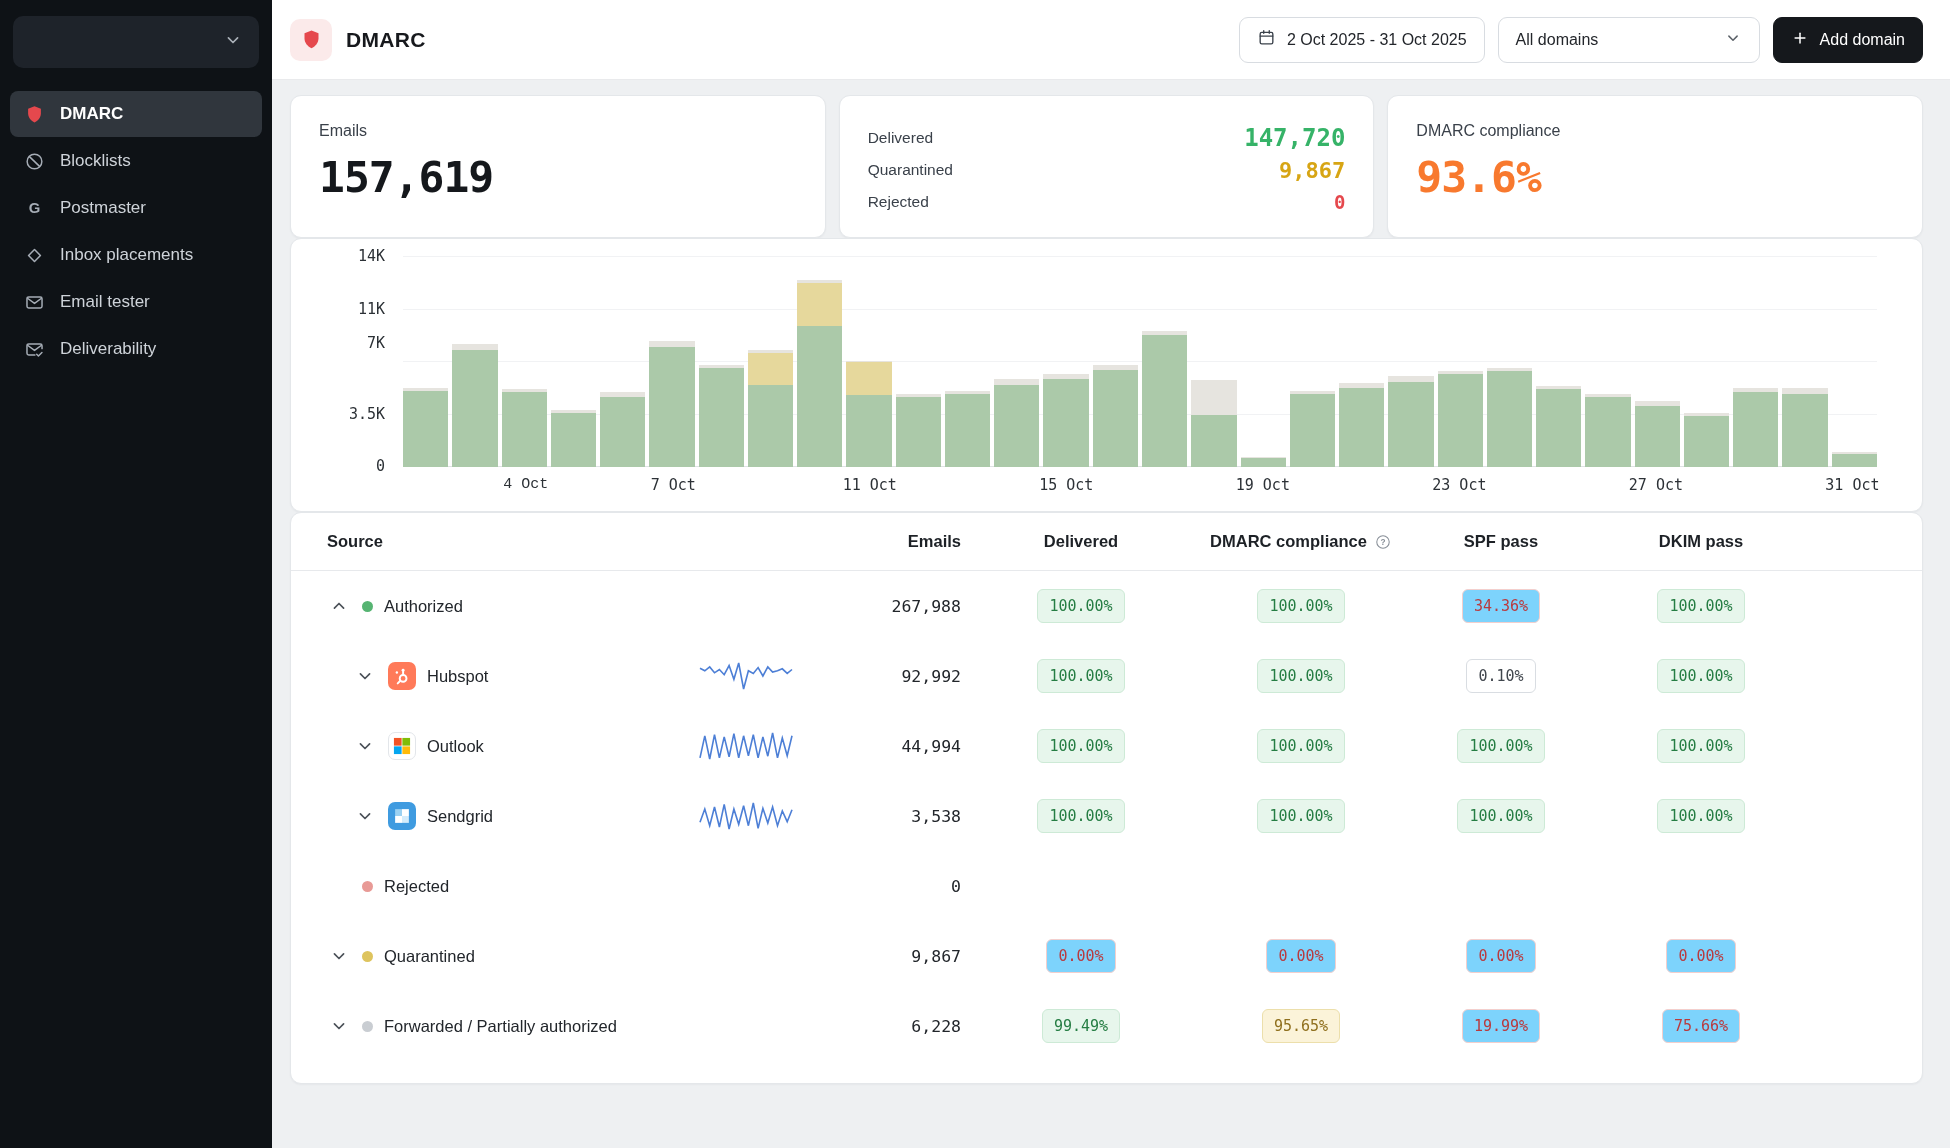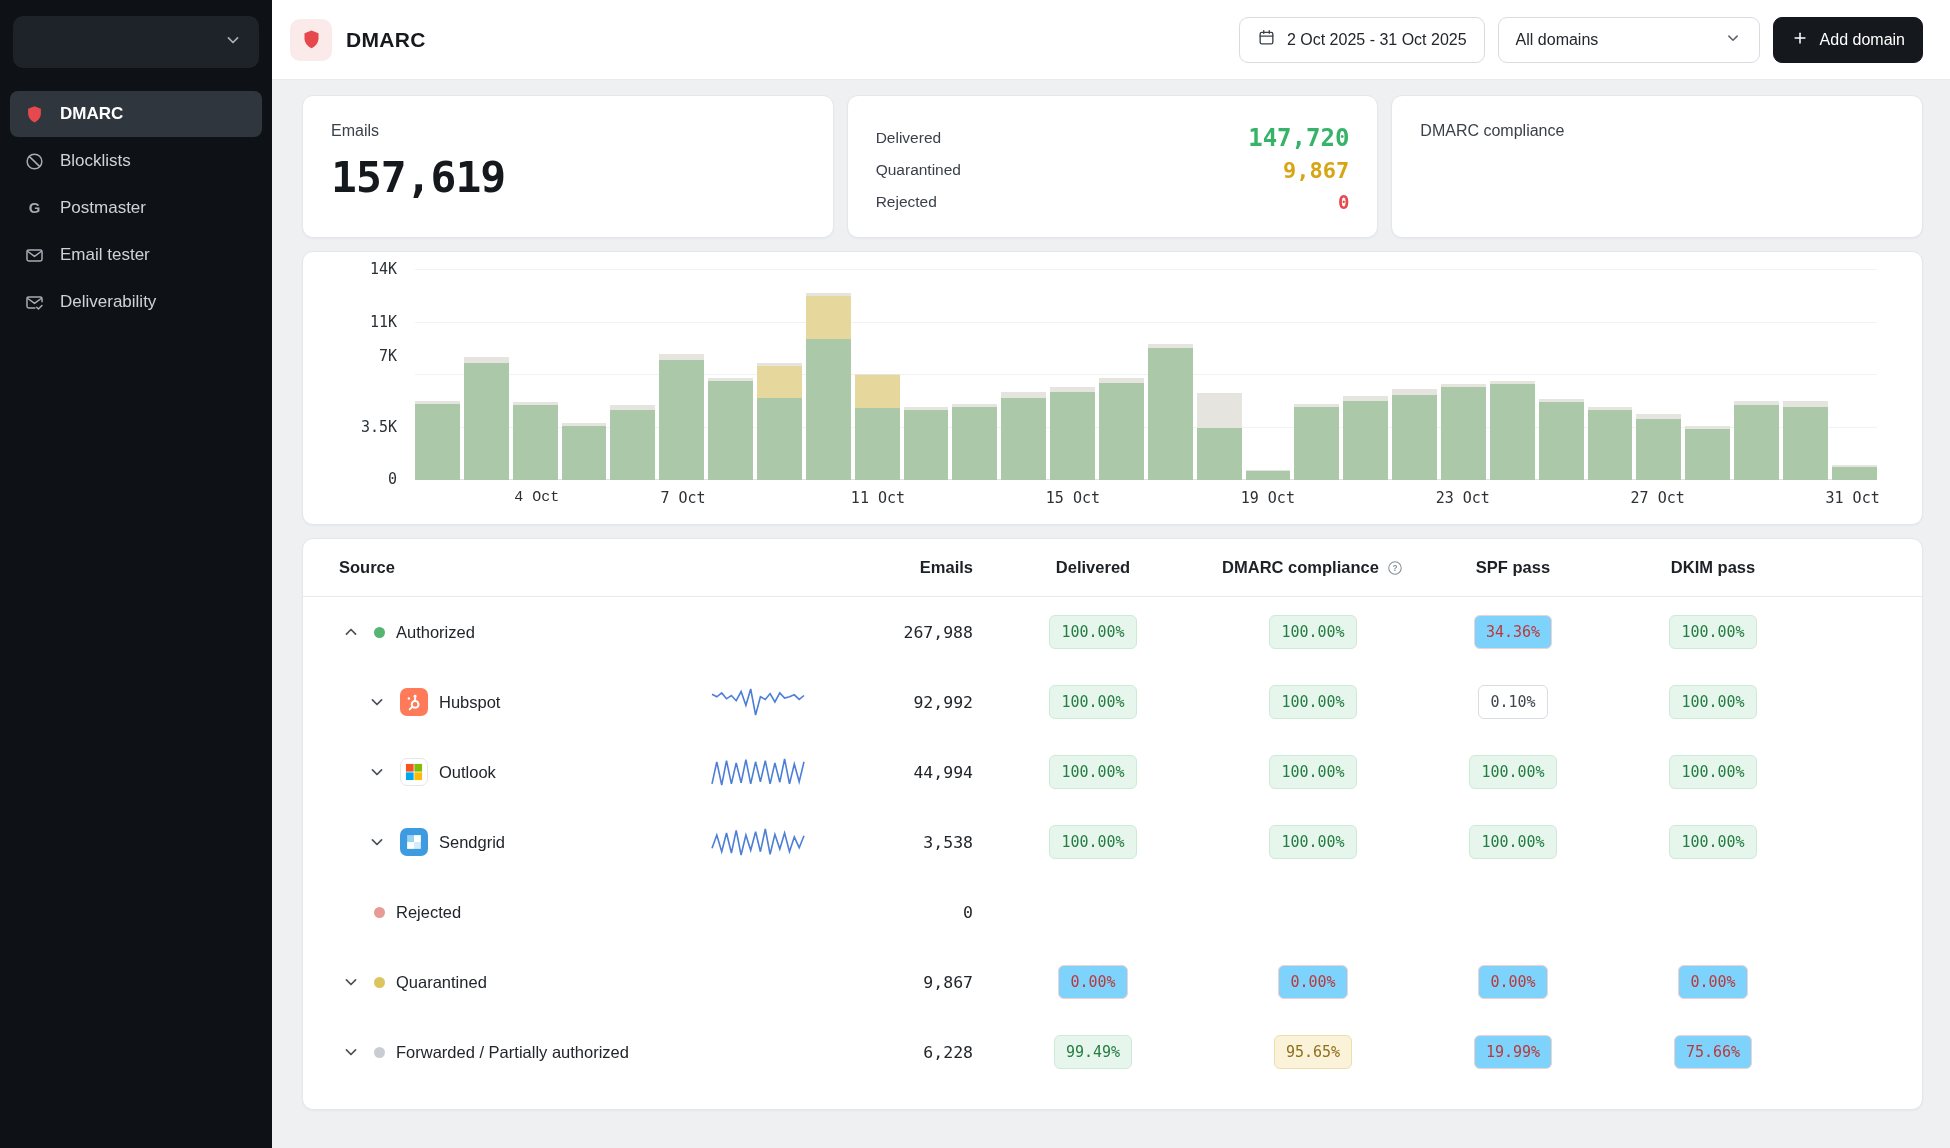--- a/index.html
+++ b/index.html
@@ -22,21 +22,21 @@
   .app-badge { width:42px; height:42px; border-radius:10px; background:#fbeaea; display:flex;
                align-items:center; justify-content:center; }
   .page-title { font-size:21px; font-weight:bold; color:#17191d; letter-spacing:.3px; }
   .topbar-right { margin-left:auto; display:flex; gap:13px; }
   .btn { height:46px; border:1px solid #d8dce1; border-radius:9px; background:#fff; display:flex;
          align-items:center; gap:11px; padding:0 17px; font-size:16px; color:#23262b; cursor:pointer;
          font-family:"Liberation Sans",sans-serif; }
   .btn.select { width:262px; justify-content:space-between; }
   .btn.dark { background:#15181c; border-color:#15181c; color:#fff; font-weight:500; }
 
-  .content { padding:15px 27px 20px 30px; display:flex; flex-direction:column; gap:13px; overflow:hidden; }
+  .content { padding:15px 27px 20px 18px; display:flex; flex-direction:column; overflow:hidden; }
   .card { background:#fff; border:1px solid #e4e7ea; border-radius:11px; box-shadow:0 1px 2px rgba(16,24,40,.04); }
 
   
   .stats-row { display:flex; gap:13px; }
   .stat-card { flex:1; height:143px; padding:26px 28px; }
   .stat-label { font-size:16px; color:#3a414a; }
   .stat-value { font-family:"DejaVu Sans Mono",monospace; font-size:43px; font-weight:bold;
                 color:#15181c; margin-top:12px; letter-spacing:-1px; }
   .stat-value.compliance { color:#f8792e; }
   .bk-row { display:flex; justify-content:space-between; align-items:center; height:32px; }
@@ -125,20 +125,28 @@
           <span class="side-icon">
             <svg width="21" height="21" viewBox="0 0 24 24">
               <text x="12" y="17.5" text-anchor="middle" font-family="Liberation Sans, sans-serif" font-size="17" font-weight="bold" fill="#a6adb6">G</text>
             </svg>
           </span>
           <span>Postmaster</span>
         </div>
         <div class="side-item">
           <span class="side-icon">
             <svg width="21" height="21" viewBox="0 0 24 24" fill="none" stroke="#a6adb6" stroke-width="1.7" stroke-linecap="round" stroke-linejoin="round">
+              <rect x="7.2" y="7.2" width="9.6" height="9.6" transform="rotate(45 12 12)"></rect>
+            </svg>
+          </span>
+          <span>Inbox placements</span>
+        </div>
+        <div class="side-item">
+          <span class="side-icon">
+            <svg width="21" height="21" viewBox="0 0 24 24" fill="none" stroke="#a6adb6" stroke-width="1.7" stroke-linecap="round" stroke-linejoin="round">
               <rect x="3.4" y="5.6" width="17.2" height="12.8" rx="2"></rect>
               <polyline points="4.4,7.4 12,13 19.6,7.4"></polyline>
             </svg>
           </span>
           <span>Email tester</span>
         </div>
         <div class="side-item">
           <span class="side-icon">
             <svg width="21" height="21" viewBox="0 0 24 24" fill="none" stroke="#a6adb6" stroke-width="1.7" stroke-linecap="round" stroke-linejoin="round">
               <path d="M20.6 11V7.6c0-1.1-.9-2-2-2H5.4c-1.1 0-2 .9-2 2v8.8c0 1.1.9 2 2 2h7.1"></path>
@@ -202,20 +210,21 @@
               <span class="bk-label">Quarantined</span>
               <span class="bk-value" style="color:#d7a514">9,867</span>
             </div>
             <div class="bk-row">
               <span class="bk-label">Rejected</span>
               <span class="bk-value" style="color:#e5484d">0</span>
             </div>
           </div>
         <div class="card stat-card">
           <div class="stat-label">DMARC compliance</div>
+          <div class="stat-value compliance">93.6%</div>
         </div>
       </div>
 
       <div class="card chart-card">
         <div class="chart-wrap">
           <div class="ylabels" id="ylabels">
               <div class="ylabel" style="bottom: -8px;">0</div>
               <div class="ylabel" style="bottom: 44.5px;">3.5K</div>
               <div class="ylabel" style="bottom: 115px;">7K</div>
               <div class="ylabel" style="bottom: 149.5px;">11K</div>

